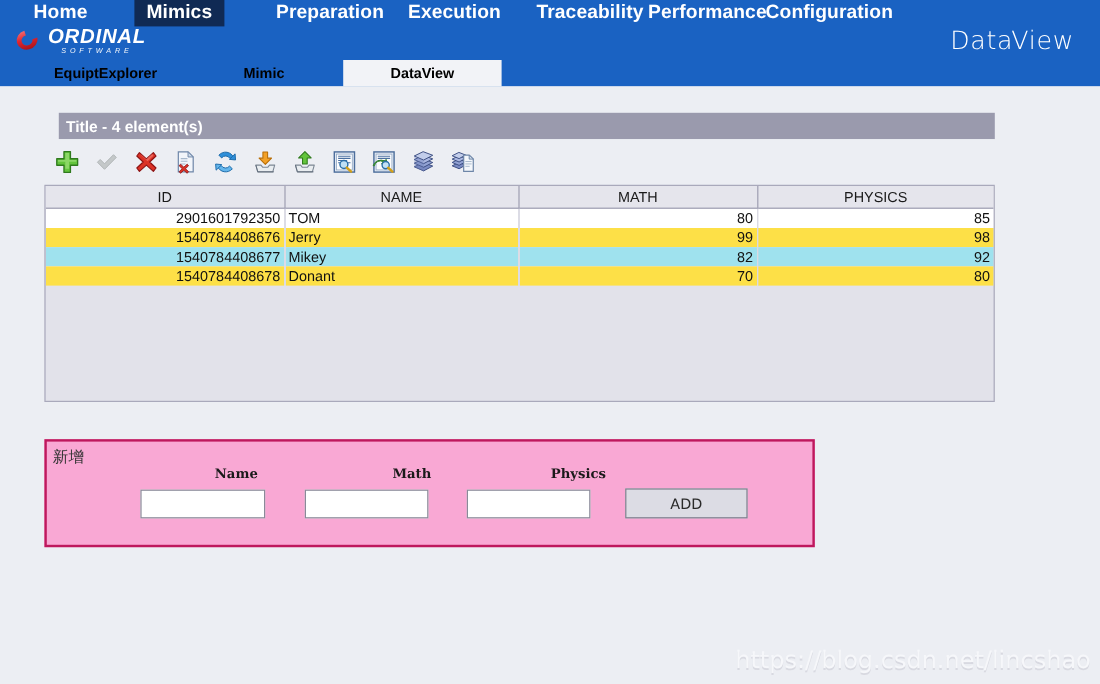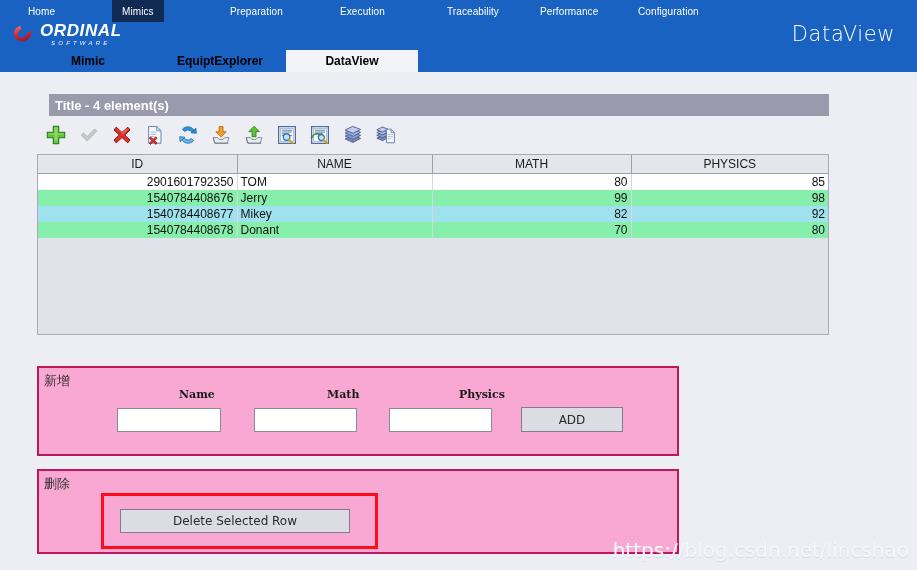--- a/index.html
+++ b/index.html
@@ -29,22 +29,22 @@
   #main-nav {
     position: absolute;
     left: 0; top: 0;
     height: 22px;
     width: 917px;
     display: flex;
     align-items: stretch;
   }
   .main-nav-item {
     color: #ffffff;
-    font-size: 10px;
-    font-weight: normal;
+    font-size: 16px;
+    font-weight: bold;
     display: flex;
     align-items: center;
     justify-content: center;
     padding: 0 10px;
     cursor: pointer;
     white-space: nowrap;
     letter-spacing: 0.1px;
     text-align: center;
   }
   .main-nav-item.active {
@@ -209,21 +209,21 @@
     font-size: 12px;
     border-right: 1px solid #d7d7e2;
     color: #111;
     white-space: nowrap;
     overflow: hidden;
   }
   table#data-grid td:last-child { border-right: none; }
   td.c-num { text-align: right; }
   td.c-txt { text-align: left; }
   tr.row-odd  td { background: #ffffff; }
-  tr.row-even td { background: #86efac; }
+  tr.row-even td { background: #fde047; }
   tr.row-selected td { background: #9fe2ee; }
 
   
   .form-panel {
     position: absolute;
     background: #f9a8d4;
     border: 2px solid #be185d;
     box-sizing: border-box;
   }
   #add-panel {
@@ -348,22 +348,22 @@
     <div id="logo-text-wrap">
       <div id="logo-word">ORDINAL</div>
       <div id="logo-sub">SOFTWARE</div>
     </div>
   </div>
 
   <div id="dataview-brand">DataView</div>
 
   <div id="sub-tabs">
     <div id="sub-tab-spacer"></div>
-  <div class="sub-tab">Mimic</div>
-      <div class="sub-tab">EquiptExplorer</div>
+  <div class="sub-tab">EquiptExplorer</div>
+      <div class="sub-tab">Mimic</div>
       <div class="sub-tab active">DataView</div>
     </div>
 </div>
 
 <div id="page-body">
 
   <div id="grid-panel">
 
     <div id="grid-title-bar">
       <span>Title - 4 element(s)</span>
@@ -546,20 +546,15 @@
     <div class="field-label" id="math-label">Math</div>
     <div class="field-label" id="physics-label">Physics</div>
 
     <input class="text-input" id="name-input" type="text" value="" style="">
     <input class="text-input" id="math-input" type="text" value="" style="">
     <input class="text-input" id="physics-input" type="text" value="" style="">
 
     <button class="gray-button" id="add-button">ADD</button>
   </div>
 
-  <div id="delete-panel" class="form-panel">
-    <div class="panel-corner-label">删除</div>
-    <div id="delete-highlight"></div>
-    <button class="gray-button" id="delete-button">Delete Selected Row</button>
-  </div>
 
   <div id="watermark">https://blog.csdn.net/lincshao</div>
 </div>
 
 </body></html>

